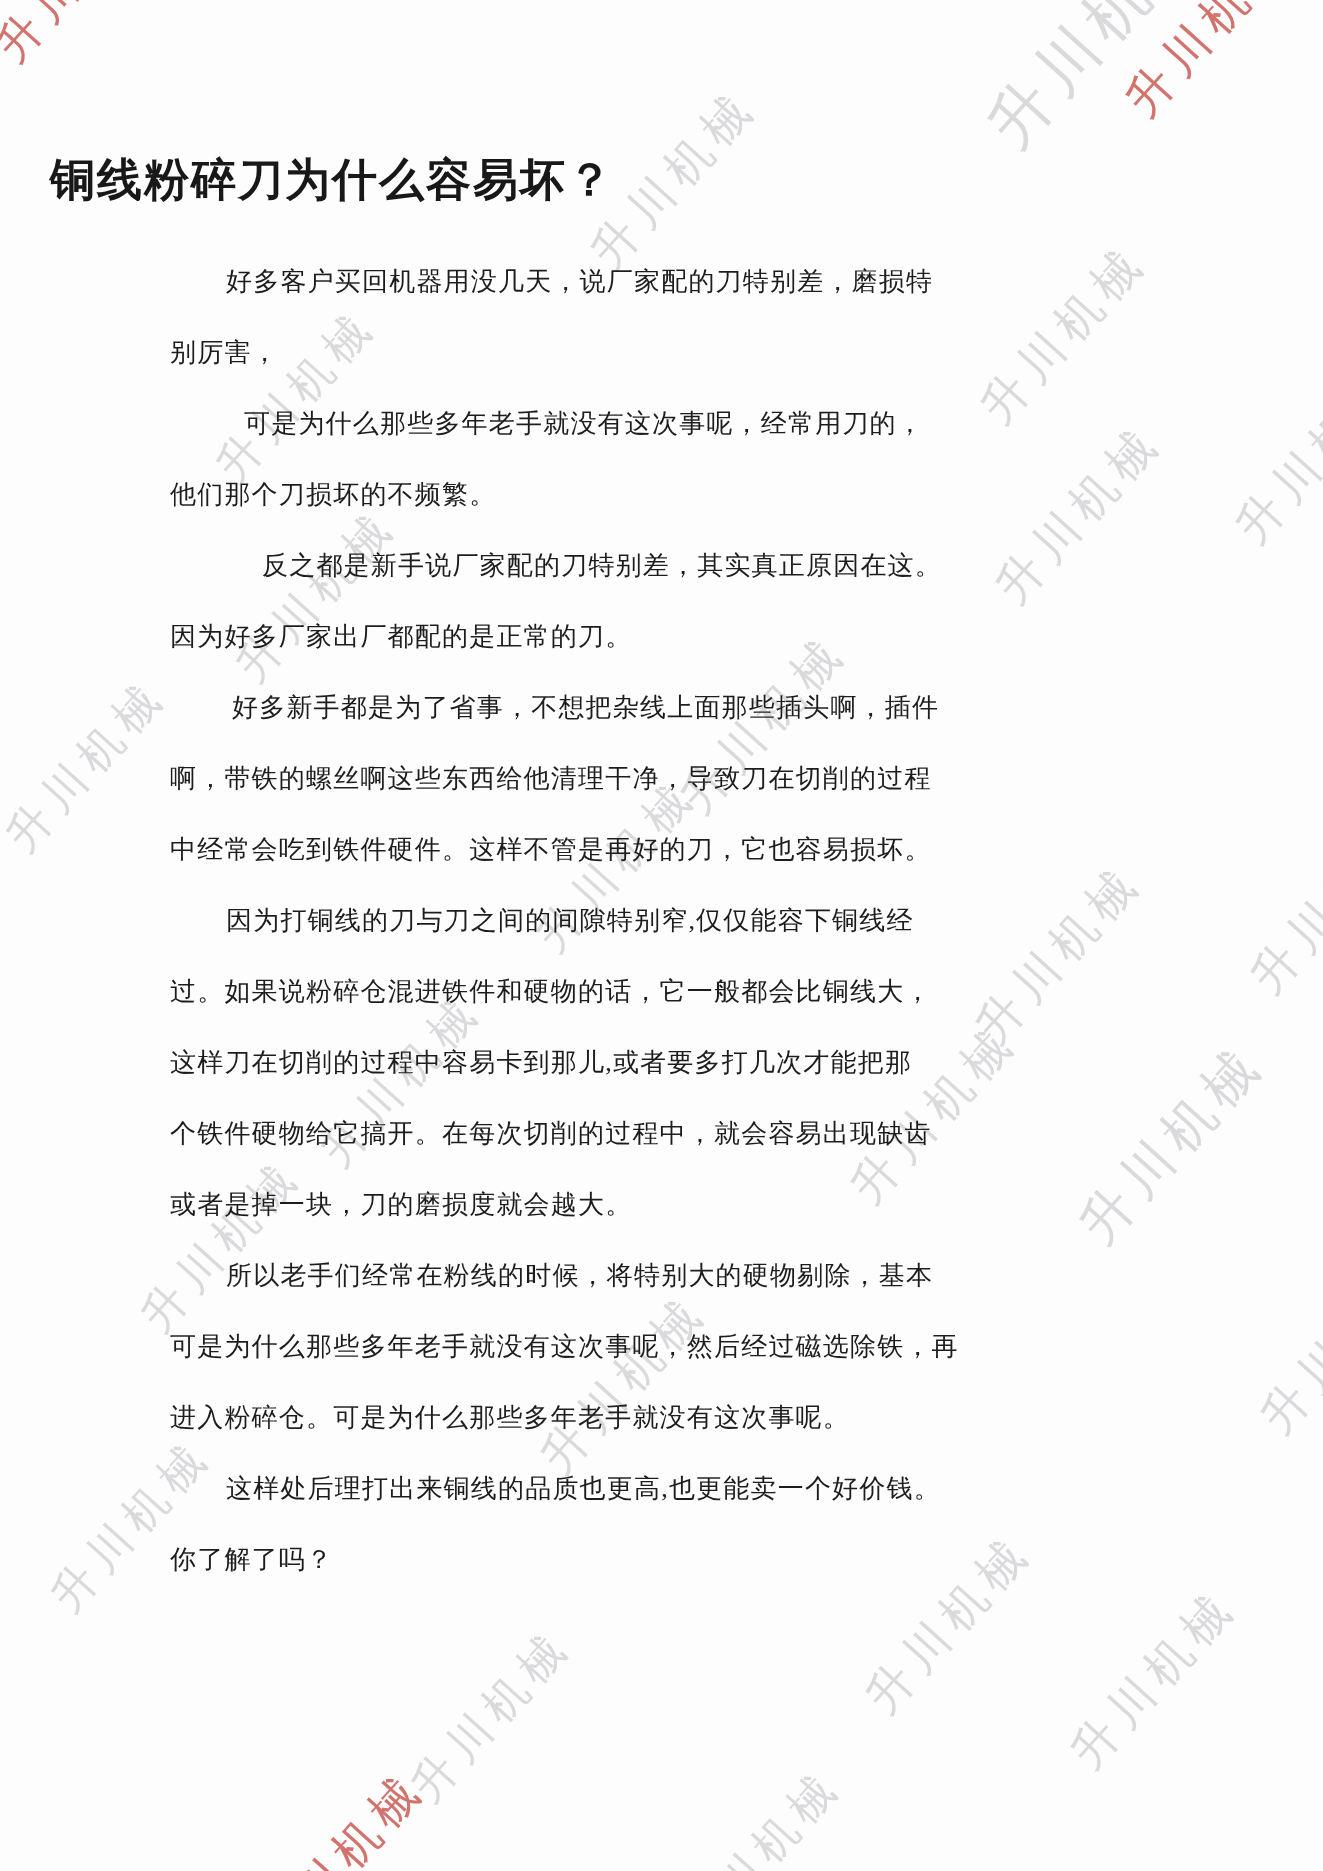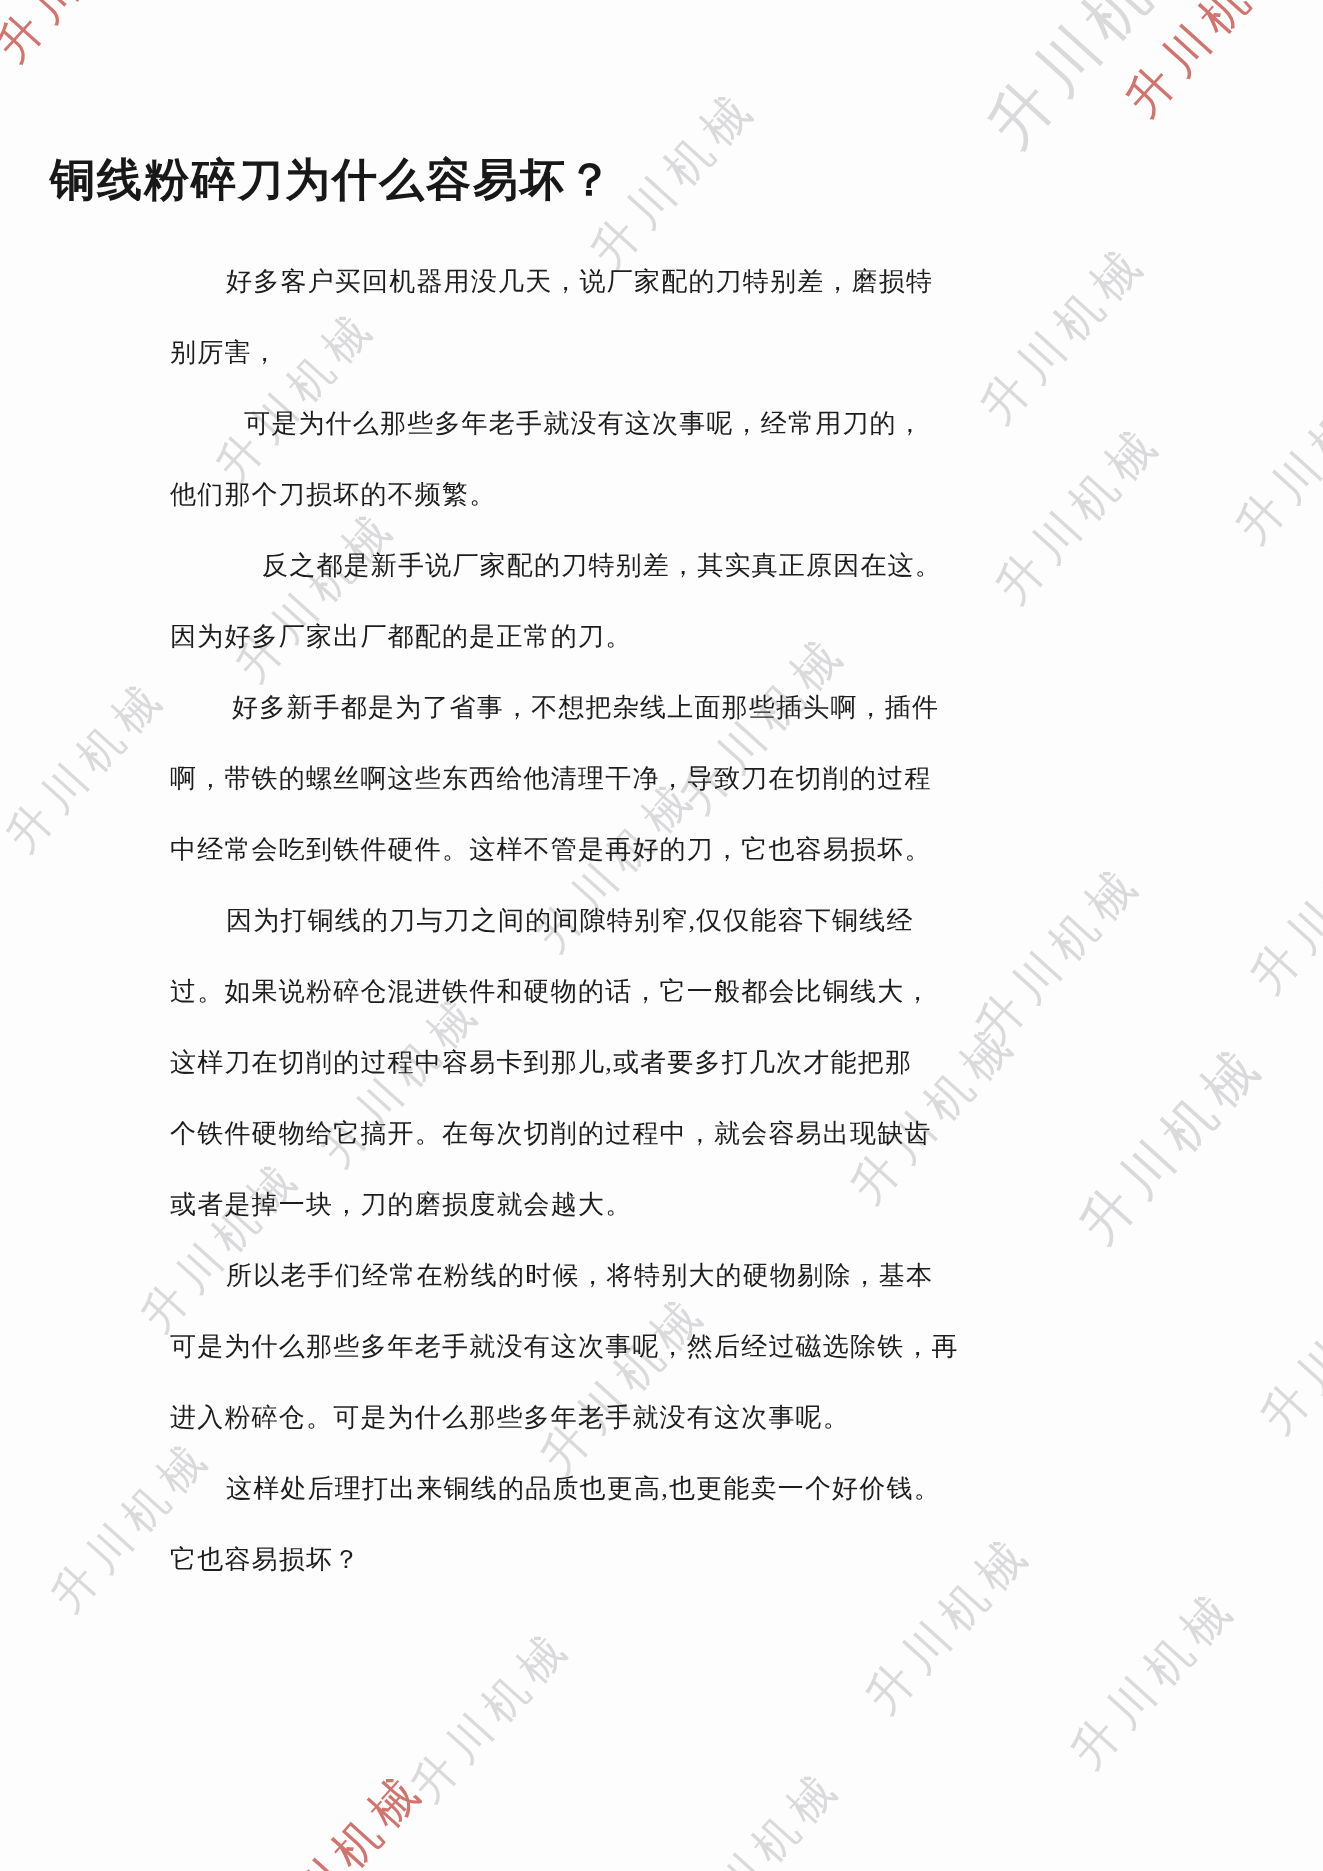--- a/index.html
+++ b/index.html
@@ -113,17 +113,17 @@
           <div class="line">个铁件硬物给它搞开。在每次切削的过程中，就会容易出现缺齿</div>
           <div class="line">或者是掉一块，刀的磨损度就会越大。</div>
         </div>
         <div>
           <div class="line ind-0">所以老手们经常在粉线的时候，将特别大的硬物剔除，基本</div>
           <div class="line">可是为什么那些多年老手就没有这次事呢，然后经过磁选除铁，再</div>
           <div class="line">进入粉碎仓。可是为什么那些多年老手就没有这次事呢。</div>
         </div>
         <div>
           <div class="line ind-0">这样处后理打出来铜线的品质也更高,也更能卖一个好价钱。</div>
-          <div class="line">它也容易损坏？</div>
+          <div class="line">你了解了吗？</div>
         </div>
       </div>
   </div>
 </div>
 
 </body></html>

